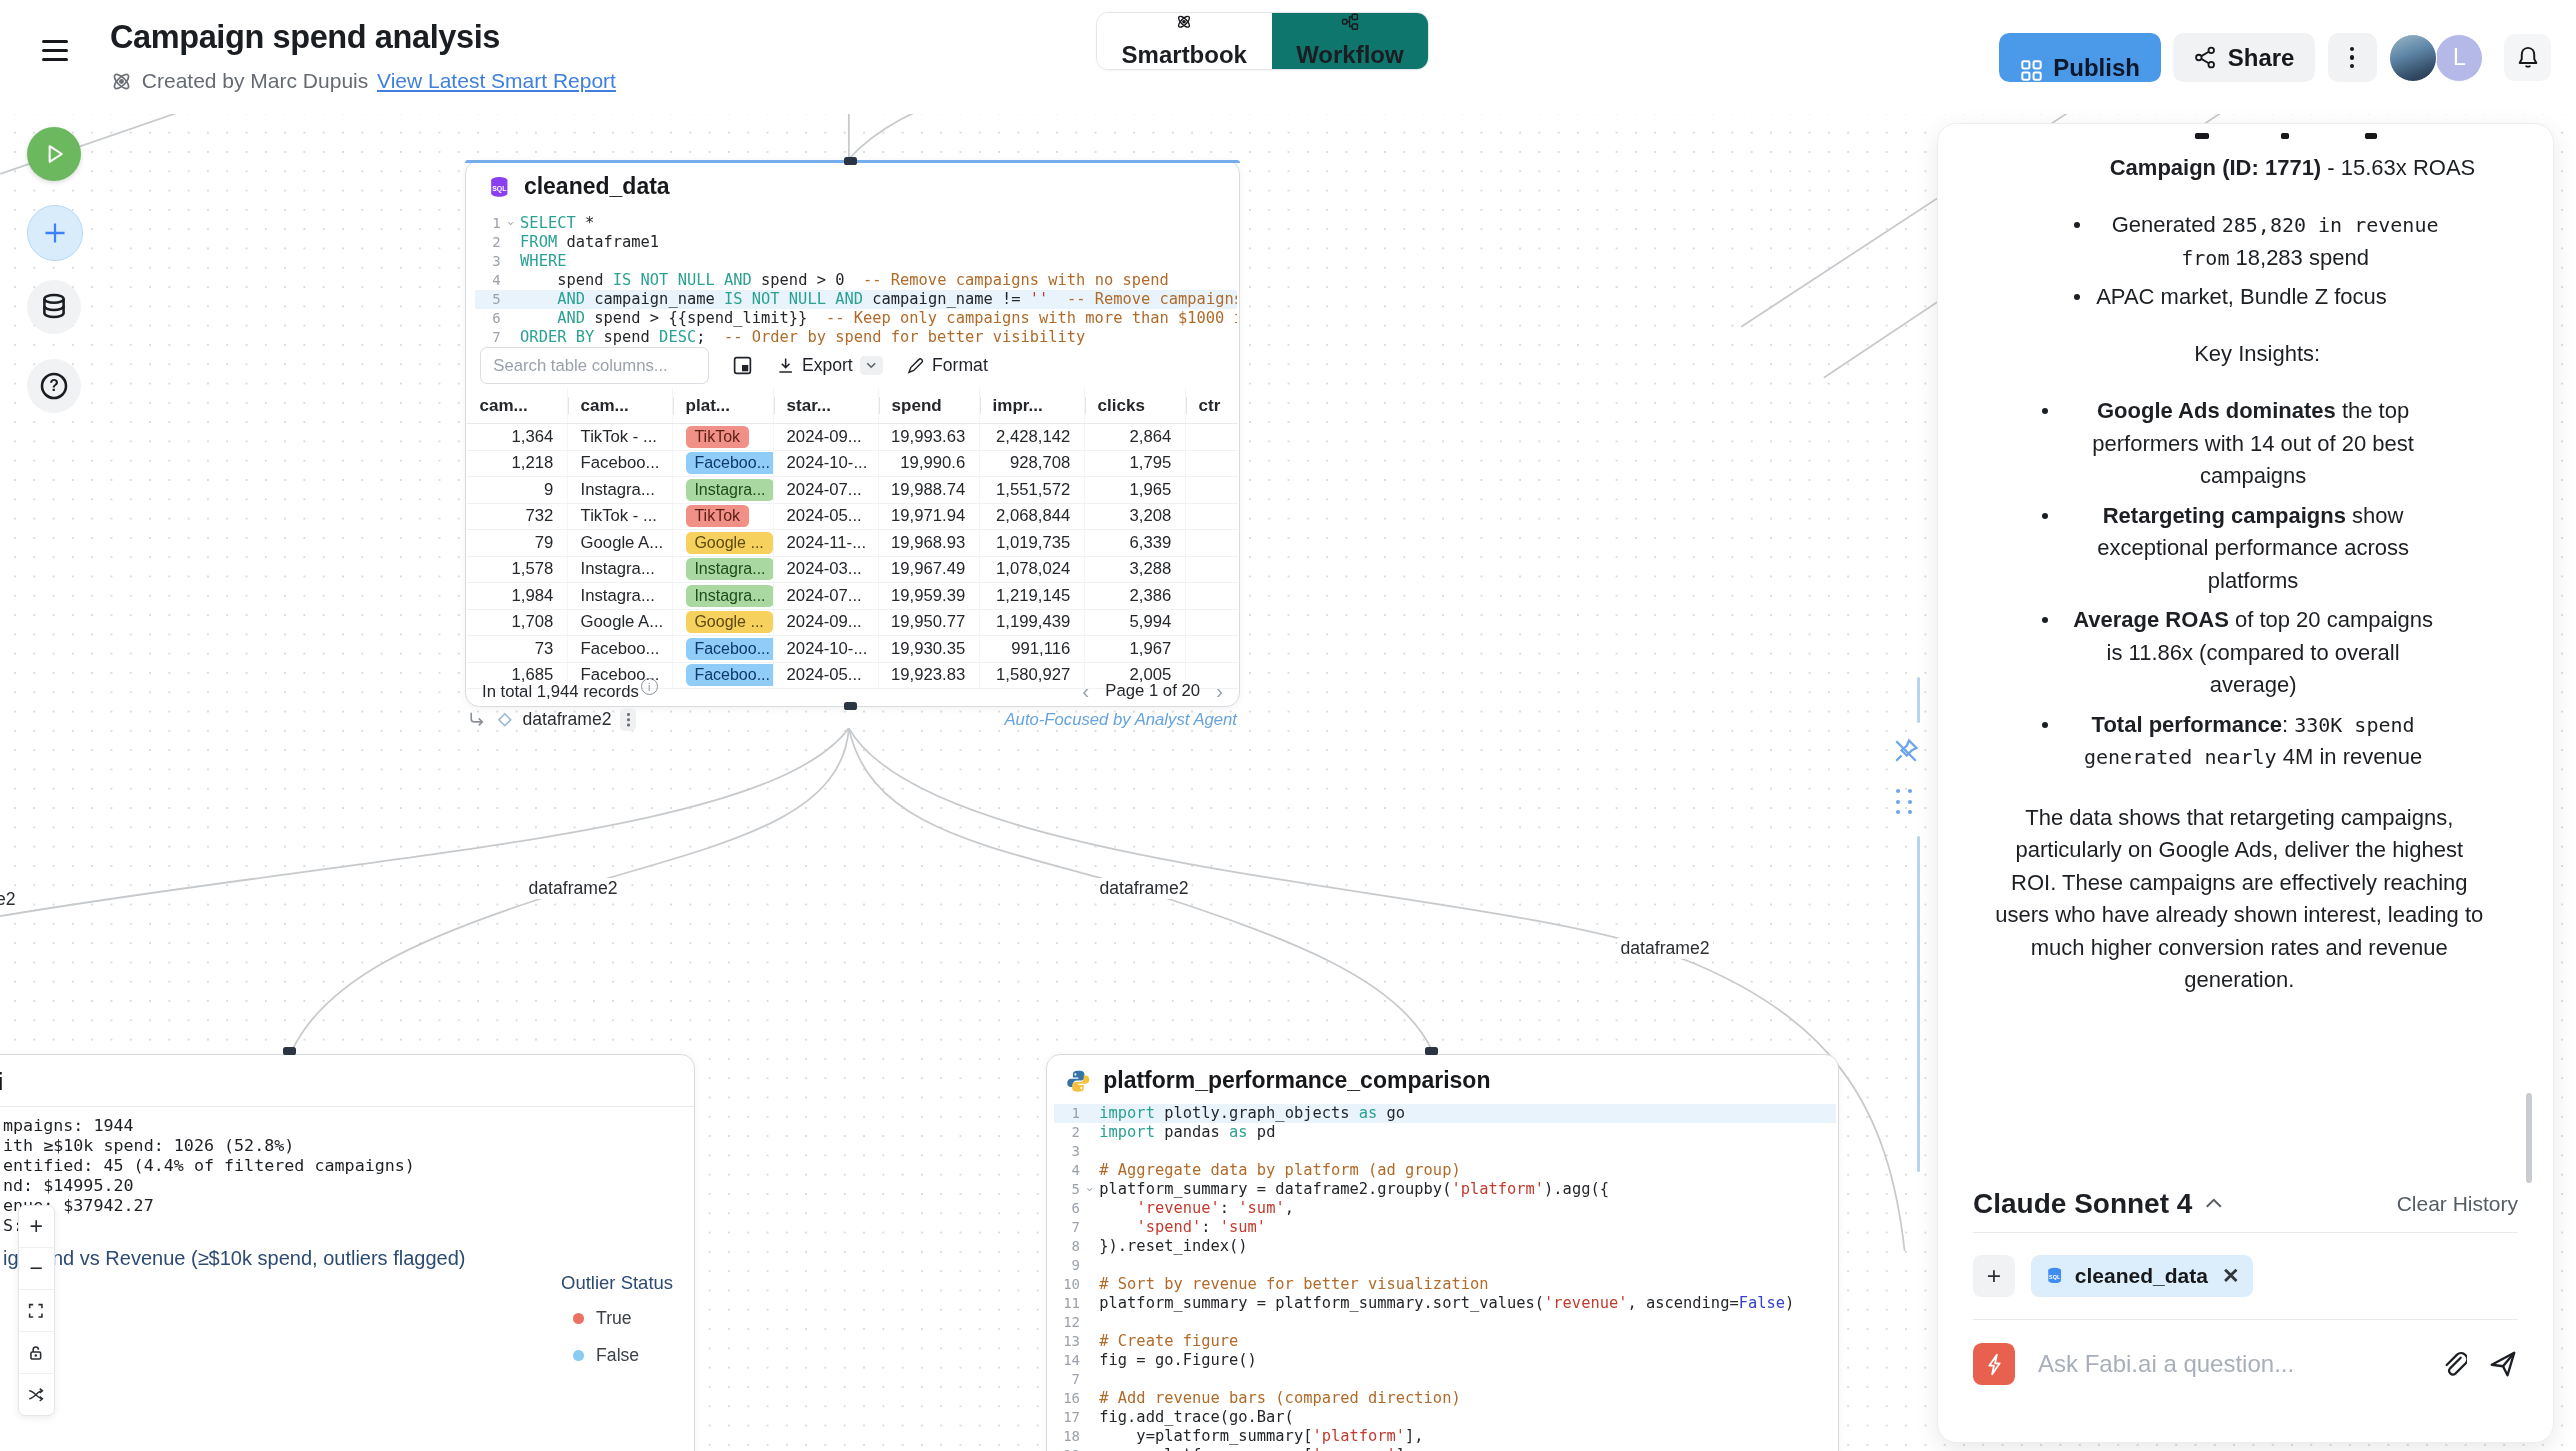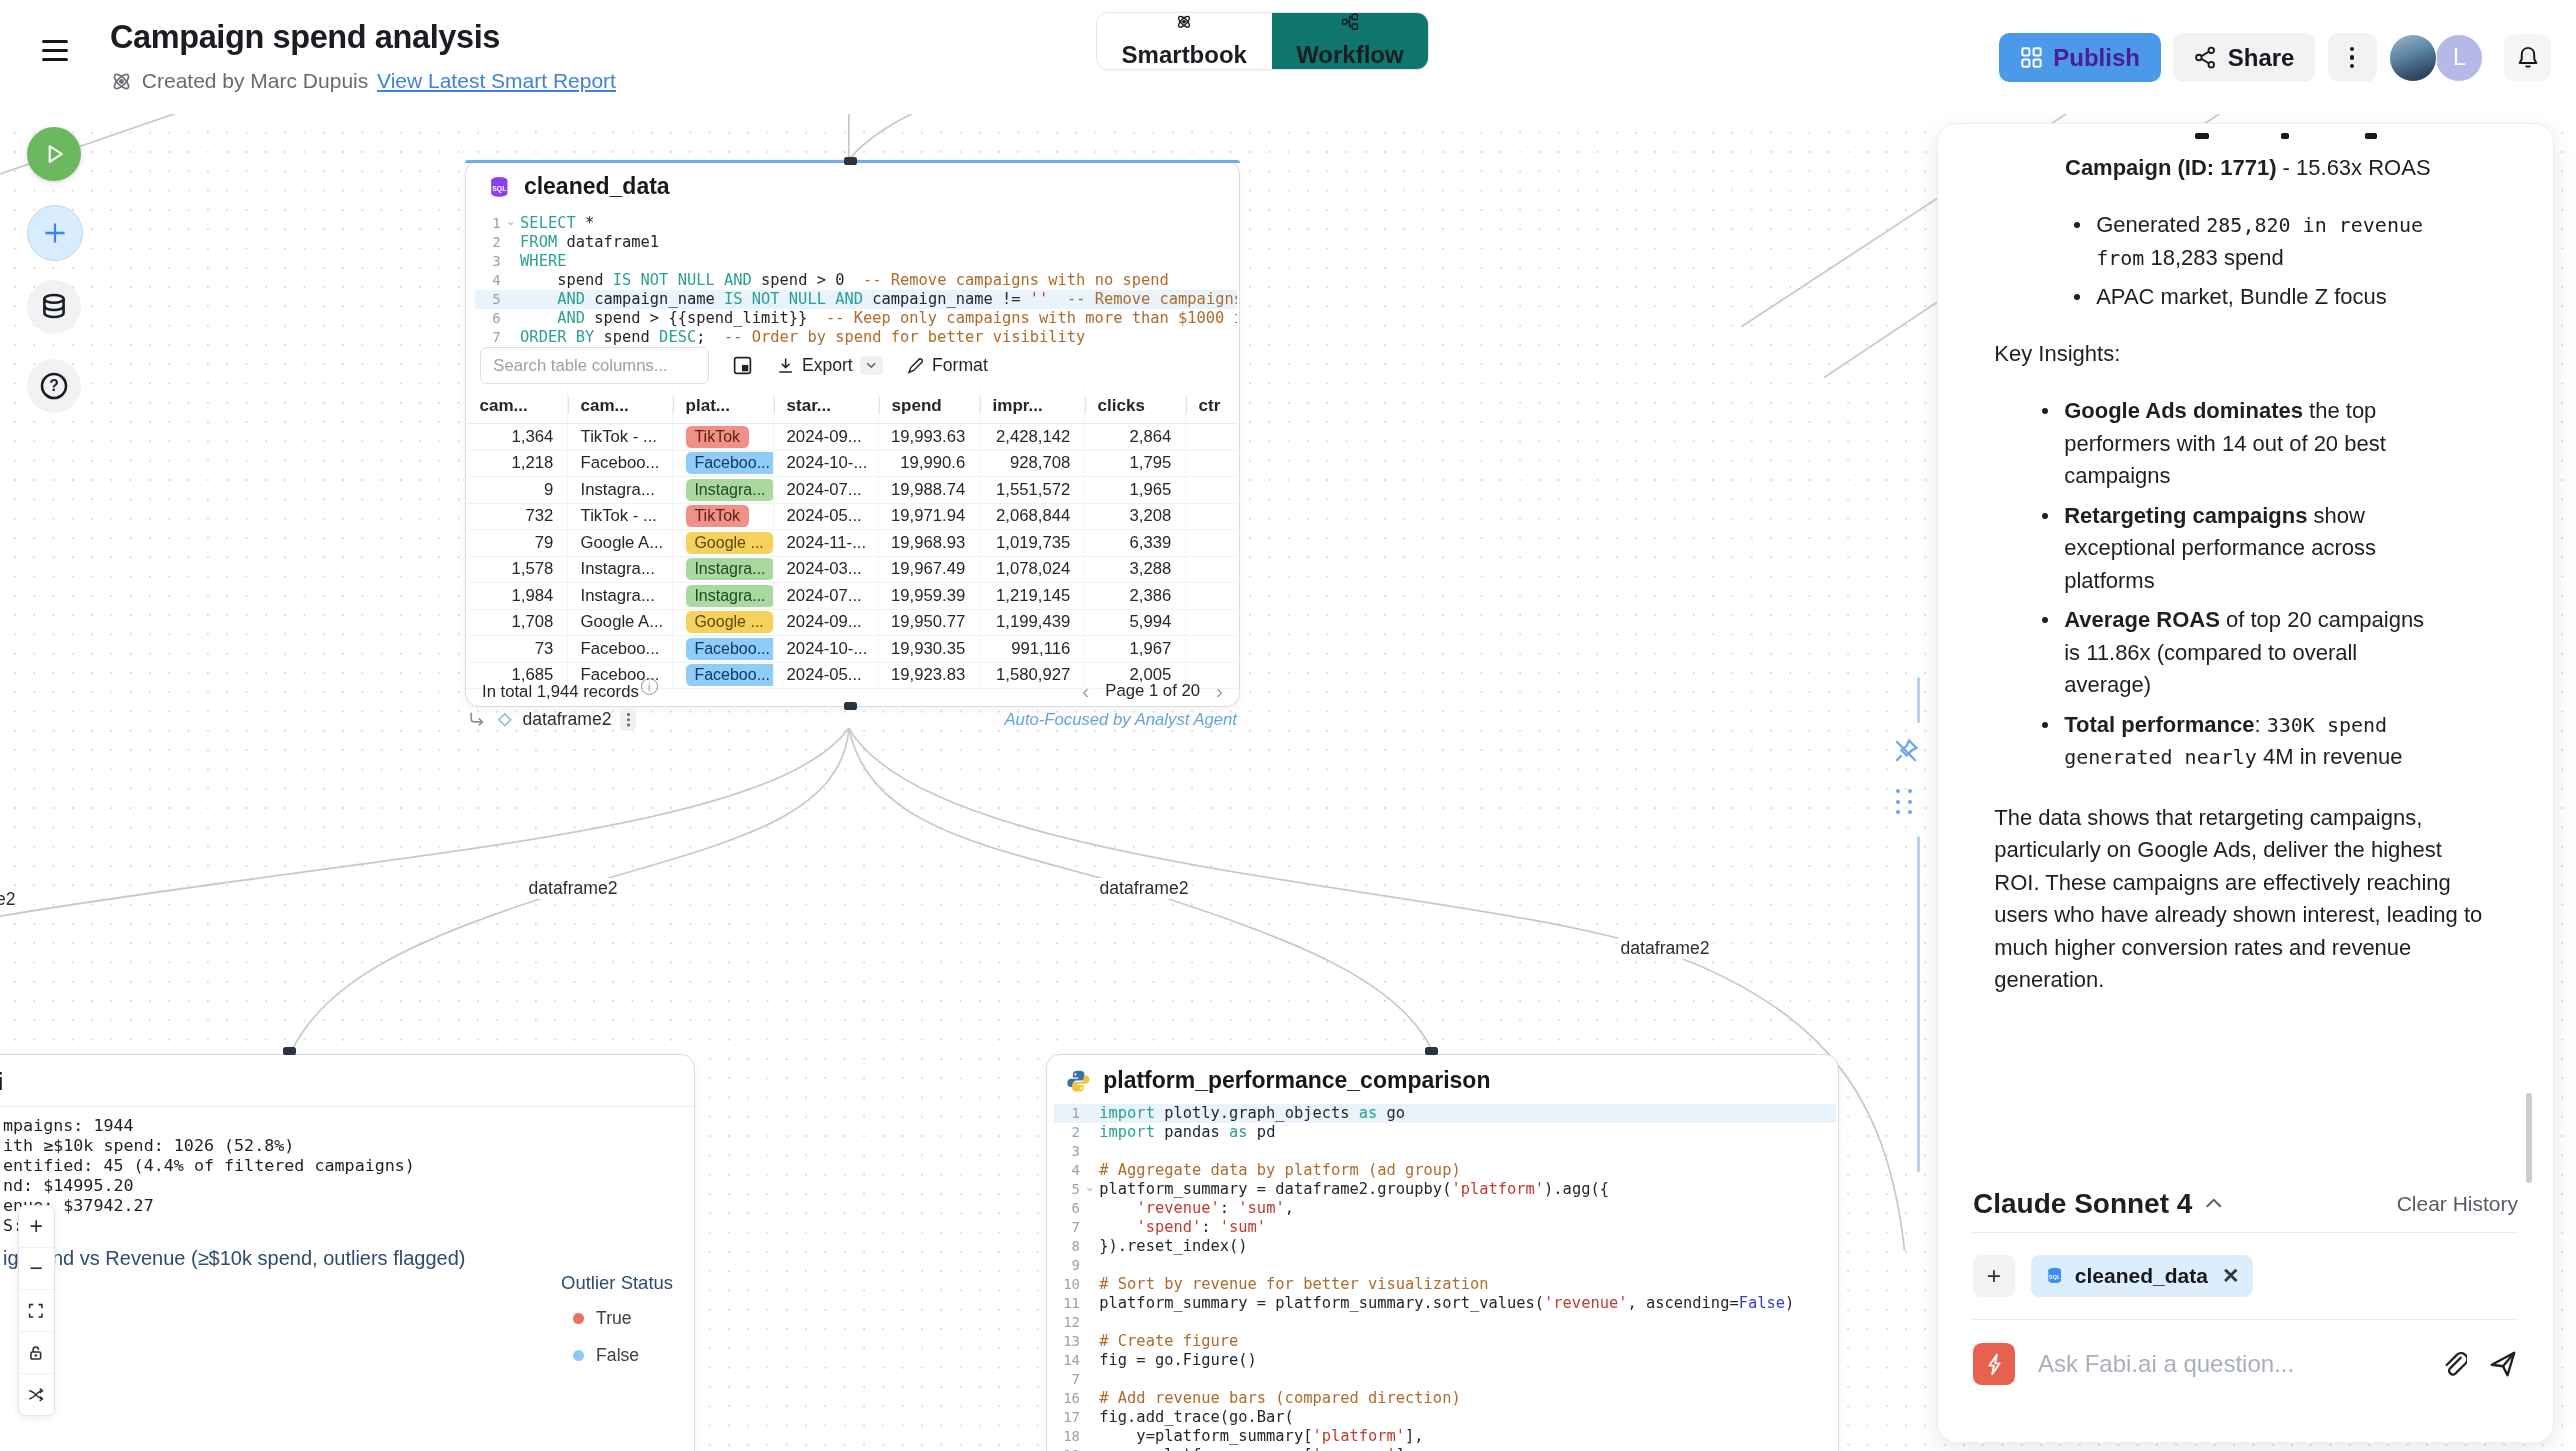--- a/index.html
+++ b/index.html
@@ -16,21 +16,21 @@
   #hamburger i{display:block;height:2.8px;background:#16181b;border-radius:1.8px;margin-bottom:6.2px;}
   #page-title{position:absolute;left:110px;top:19.3px;font-size:32.5px;font-weight:650;letter-spacing:-0.4px;}
   #byline{position:absolute;left:110px;top:69px;height:24.6px;display:flex;align-items:center;gap:8.8px;font-size:21px;color:#666b72;}
   #byline a{color:#3f7fe0;text-decoration:underline;font-size:21px;}
   #mode-toggle{position:absolute;left:1096px;top:12.3px;height:56px;border:1.3px solid #e3e5e8;border-radius:12.3px;
     display:flex;overflow:hidden;background:#fff;box-shadow:0 0.9px 2.6px rgba(0,0,0,.04);}
   .mode-btn{display:flex;align-items:center;gap:10.5px;padding:0 24.6px;font-size:24px;font-weight:600;background:#fff;flex-direction:column;}
   .mode-btn.active{background:#0f766e;}
   #hdr-right{position:absolute;right:24.6px;top:33px;height:49px;display:flex;align-items:center;gap:12.3px;}
   .btn{height:49px;border-radius:10.5px;display:flex;align-items:center;gap:10.5px;padding:0 21px;font-size:24px;font-weight:600;cursor:pointer;}
-  #publish-btn{background:#4b9ae9;color:#4c1d95;}
+  #publish-btn{background:#4b9ae9;color:#0f172a;align-items:flex-end;}
   #share-btn{background:#f1f2f4;color:#16181b;}
   #kebab-btn{width:49px;height:49px;border-radius:10.5px;background:#f1f2f4;display:flex;flex-direction:column;align-items:center;justify-content:center;gap:4.4px;}
   #kebab-btn i{width:4.4px;height:4.4px;border-radius:50%;background:#16181b;}
   .avatar{width:46px;height:46px;border-radius:50%;border:1.8px solid #fff;}
   #avatar-photo{background:linear-gradient(160deg,#9db8c8 0%,#5f87a8 40%,#37506b 75%,#23334a 100%);z-index:2;}
   #avatar-l{background:#b4b9e8;color:#fff;display:flex;align-items:center;justify-content:center;font-size:23px;margin-left:-14px;z-index:1;}
   #bell-btn{width:47px;height:47px;border-radius:10.5px;background:#f4f5f6;display:flex;align-items:center;justify-content:center;margin-left:8.8px;}
   
   .fab{position:absolute;left:27px;width:54px;height:54px;border-radius:50%;display:flex;align-items:center;justify-content:center;cursor:pointer;}
   #fab-run{top:127px;background:#6cb85f;box-shadow:0 1.8px 5.3px rgba(0,0,0,.15);}
@@ -106,21 +106,21 @@
   .rtb:last-child{border-bottom:none;}
   .rtb .glyph{font-size:23px;line-height:23px;}
   
   #node-platform{left:1046px;top:1054px;width:791px;height:409px;}
   #platform-head{position:absolute;left:19.3px;top:12.3px;}
   #platform-code{position:absolute;left:7px;top:49px;right:1.8px;overflow:hidden;}
   
   #panel{position:absolute;left:1937px;top:123px;width:615px;height:1318px;background:#fff;border:1.3px solid #ebedef;
     border-radius:19.3px;box-shadow:0 7px 24.6px rgba(0,0,0,.09);overflow:hidden;}
   .clip-frag{position:absolute;top:8.8px;height:6.2px;background:#16181b;border-radius:1.8px;}
-  #panel-body{position:absolute;left:44px;top:28px;right:33px;font-size:22px;line-height:32.5px;color:#1c1f23;}
+  #panel-body{position:absolute;left:44px;top:28px;right:33px;font-size:22px;line-height:32.5px;color:#1c1f23;text-align:center;}
   #pheading{margin-left:83px;margin-bottom:24.6px;}
   .seg-b{font-weight:700;}
   .seg-code{font-family:"DejaVu Sans Mono",monospace;font-size:20px;}
   #blist1{margin-left:92px;width:380px;}
   #blist2{margin-left:60px;width:400px;}
   .pb{display:flex;gap:16px;margin-bottom:7px;}
   .pdot{flex:none;width:6.2px;height:6.2px;border-radius:50%;background:#1c1f23;margin-top:13px;}
   #key-insights{margin:24.6px 0 24.6px 12.3px;}
   #pparagraph{margin:28px 0 0 12.3px;width:490px;}
   #panel-foot{position:absolute;left:35px;right:35px;top:1060px;}

